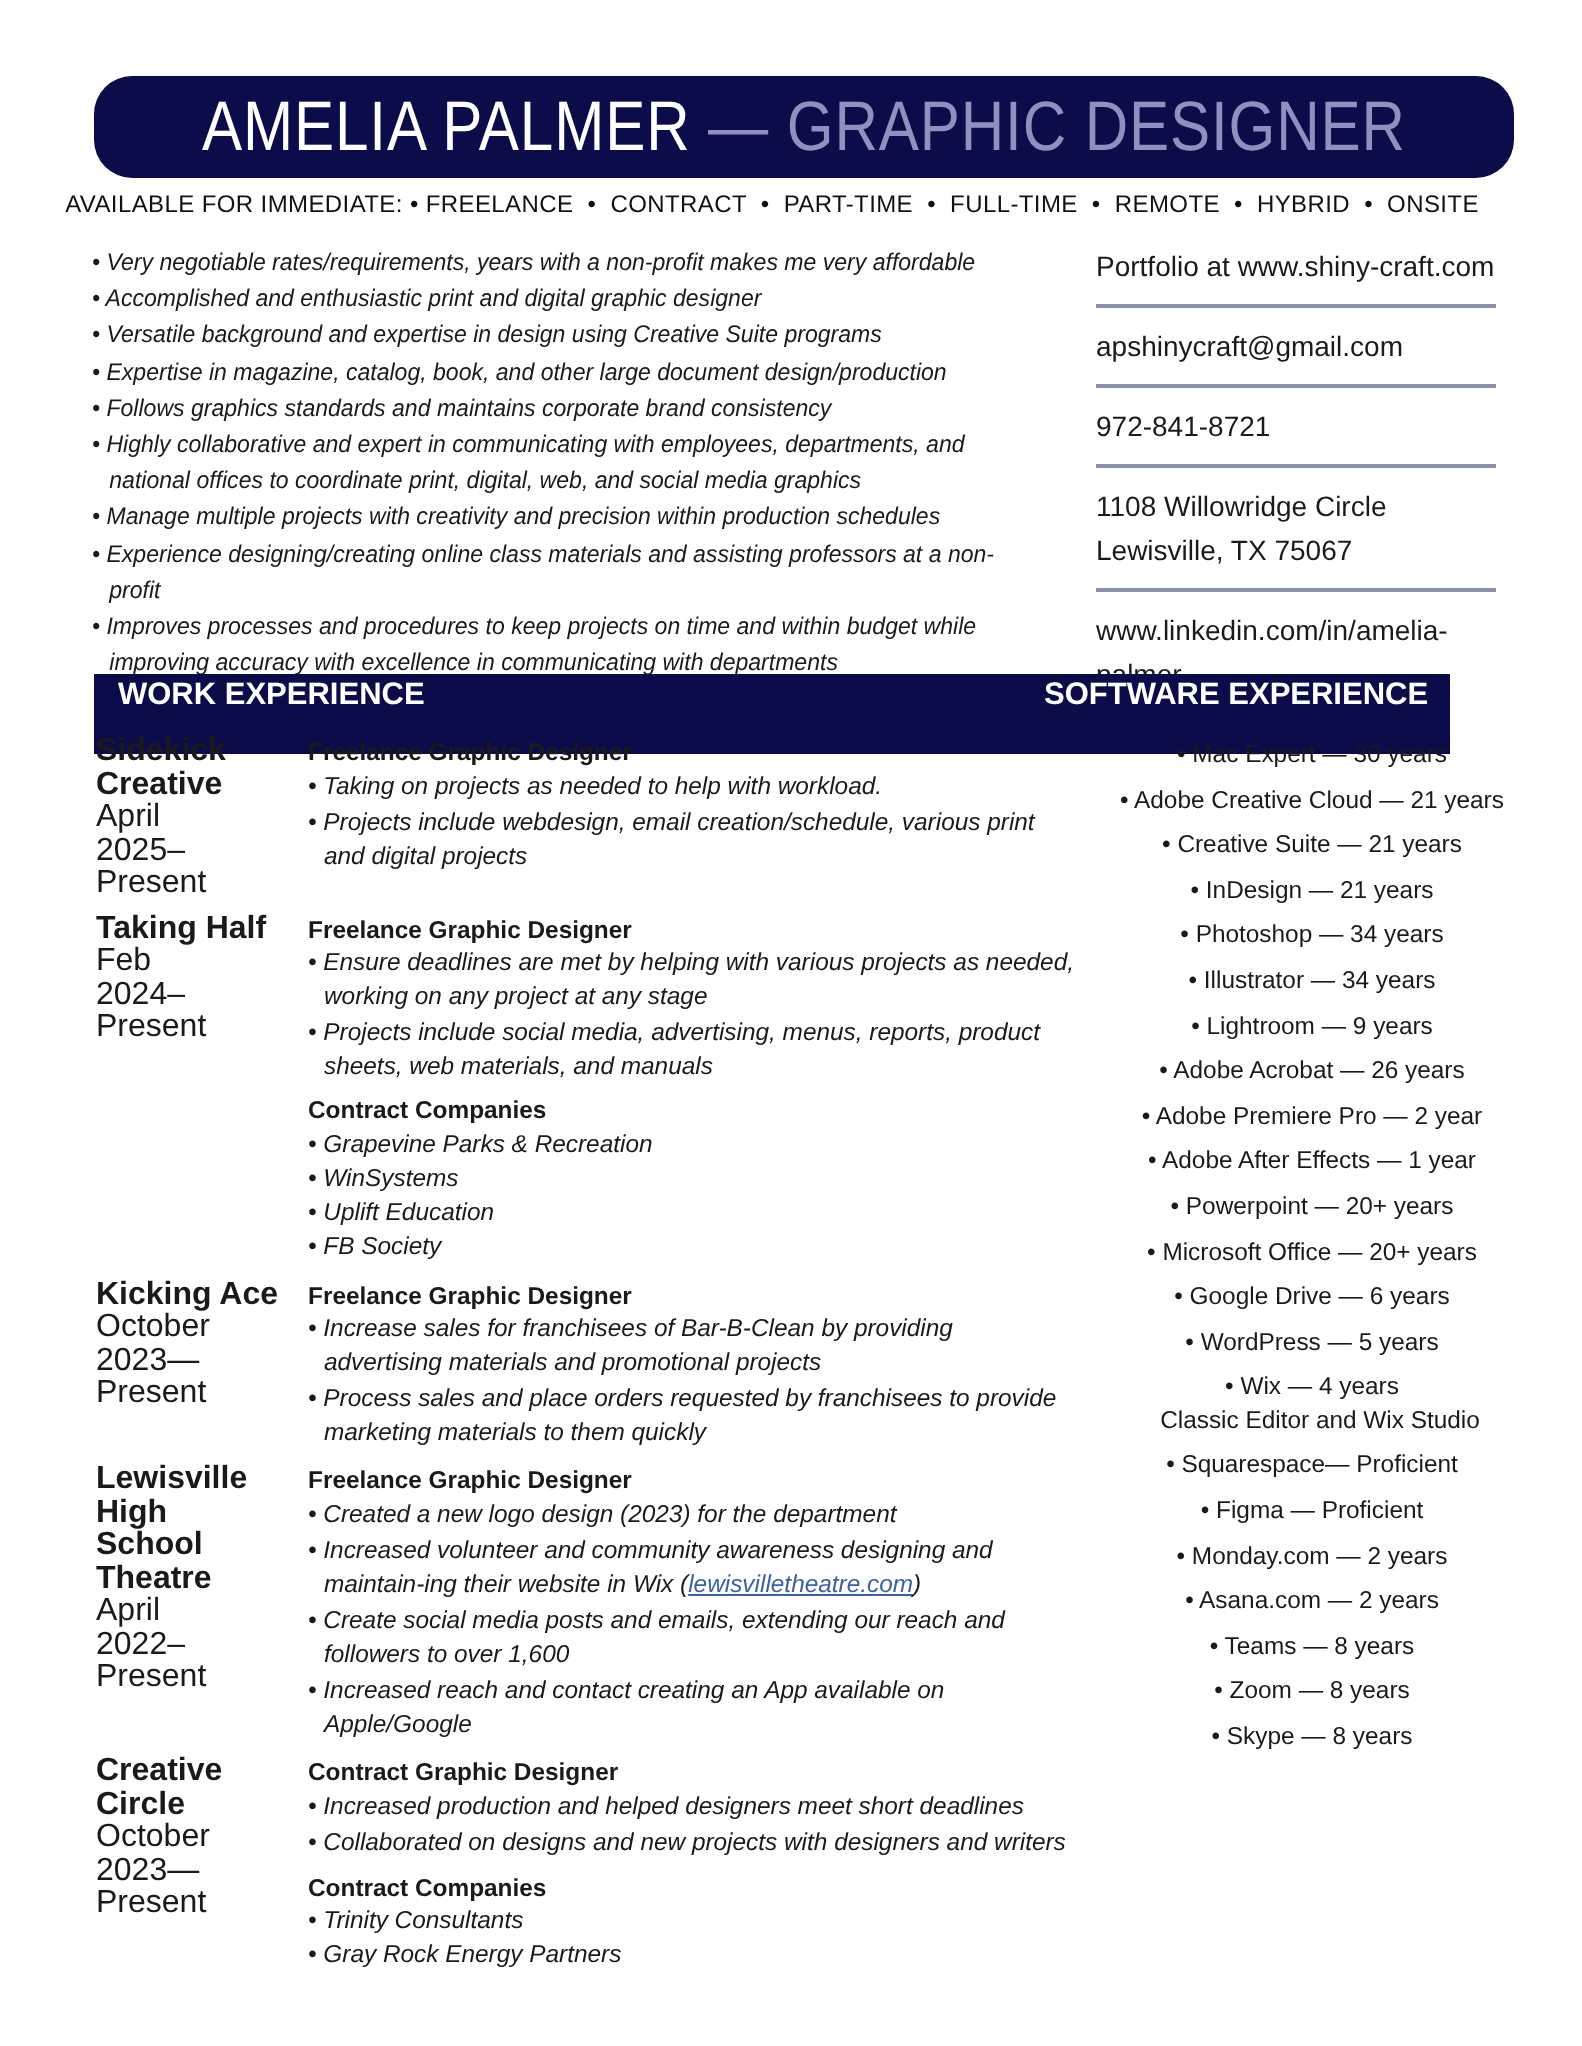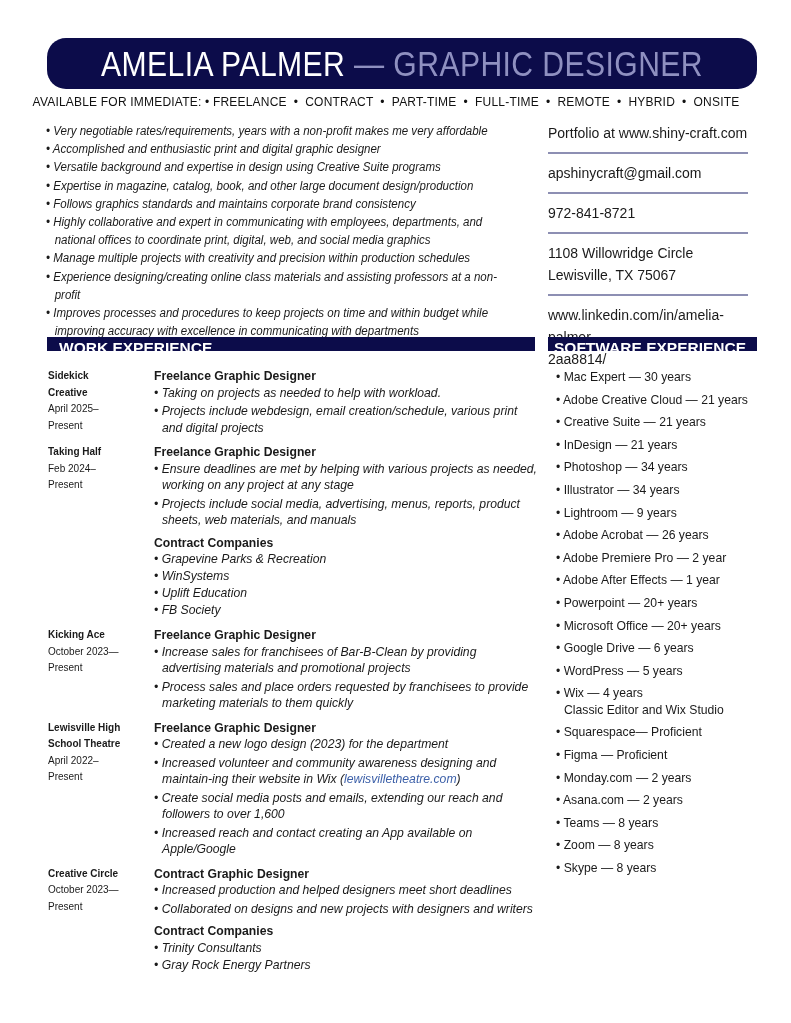--- a/index.html
+++ b/index.html
@@ -11,36 +11,36 @@
                      transform: scaleX(0.86); transform-origin: center; white-space: nowrap; display: inline-block; }
   .title-bar .dash, .title-bar .role { color: #8f90c0; }
   .avail { position: absolute; left: 31px; top: 95px; width: 710px; text-align: center;
            font-size: 12px; letter-spacing: 0.2px; color: #111; white-space: nowrap; }
   .summary { position: absolute; left: 46px; top: 122px; width: 490px; font-size: 12px;
              font-style: italic; line-height: 18.2px; transform: scaleX(0.96); transform-origin: left top; }
   .summary .item { padding-left: 9px; text-indent: -9px; }
   .contact { position: absolute; left: 548px; top: 120px; width: 200px; font-size: 14px; color: #1a1a1a; }
   .contact .blk { padding: 2px 0 6px 0; line-height: 22px; }
   .contact .rule { height: 2px; background: #8d8fb3; margin: 2px 0 6px 0; }
-  .sec-head { position: absolute; top: 337px; height: 14px; background: #0c0c4a; color: #ffffff;
+  .sec-head { position: absolute; top: 337px; height: 40px; background: #0c0c4a; color: #ffffff;
               font-weight: bold; font-size: 15.5px; line-height: 22px; padding-left: 12px; box-sizing: border-box; }
   .sec-work { left: 47px; width: 488px; }
-  .sec-soft { left: 548px; width: 209px; padding-left: 6px; }
+  .sec-soft { left: 516px; width: 209px; padding-left: 6px; }
   .work { position: absolute; left: 48px; top: 368px; width: 490px; }
   .job { display: flex; margin-bottom: 6px; }
-  .job .left { width: 106px; flex: none; font-size: 10px; line-height: 16.5px; }
+  .job .left { width: 106px; flex: none; font-size: 16px; line-height: 16.5px; }
   .job .left .co { font-weight: bold; }
   .job .right { flex: 1; font-size: 12.2px; }
   .job .right .role { font-weight: bold; line-height: 16.5px; }
   .job .right .b { font-style: italic; padding-left: 8px; text-indent: -8px; line-height: 16.5px; margin-bottom: 2px; }
   .job .right .sub { font-weight: bold; margin-top: 6px; line-height: 16.5px; }
   .job .right .c { font-style: italic; line-height: 17px; }
-  .link { color: #3b5fa8; }
+  .link { color: #3b5fa8; text-decoration: underline; }
   .soft { position: absolute; left: 556px; top: 369px; width: 200px; font-size: 12.2px; }
-  .soft .s { line-height: 16.5px; margin-bottom: 6.1px; }
+  .soft .s { line-height: 16.5px; margin-bottom: 6.1px; text-align: center; }
   .soft .s .sub { padding-left: 8px; }
 </style>
 </head>
 <body>
 
 <div class="title-bar">
   <span class="name"><span>AMELIA PALMER</span><span class="dash"> — </span><span class="role">GRAPHIC DESIGNER</span></span>
 </div>
 <div class="avail" style="white-space:pre;">AVAILABLE FOR IMMEDIATE: • FREELANCE  •  CONTRACT  •  PART-TIME  •  FULL-TIME  •  REMOTE  •  HYBRID  •  ONSITE</div>
 

